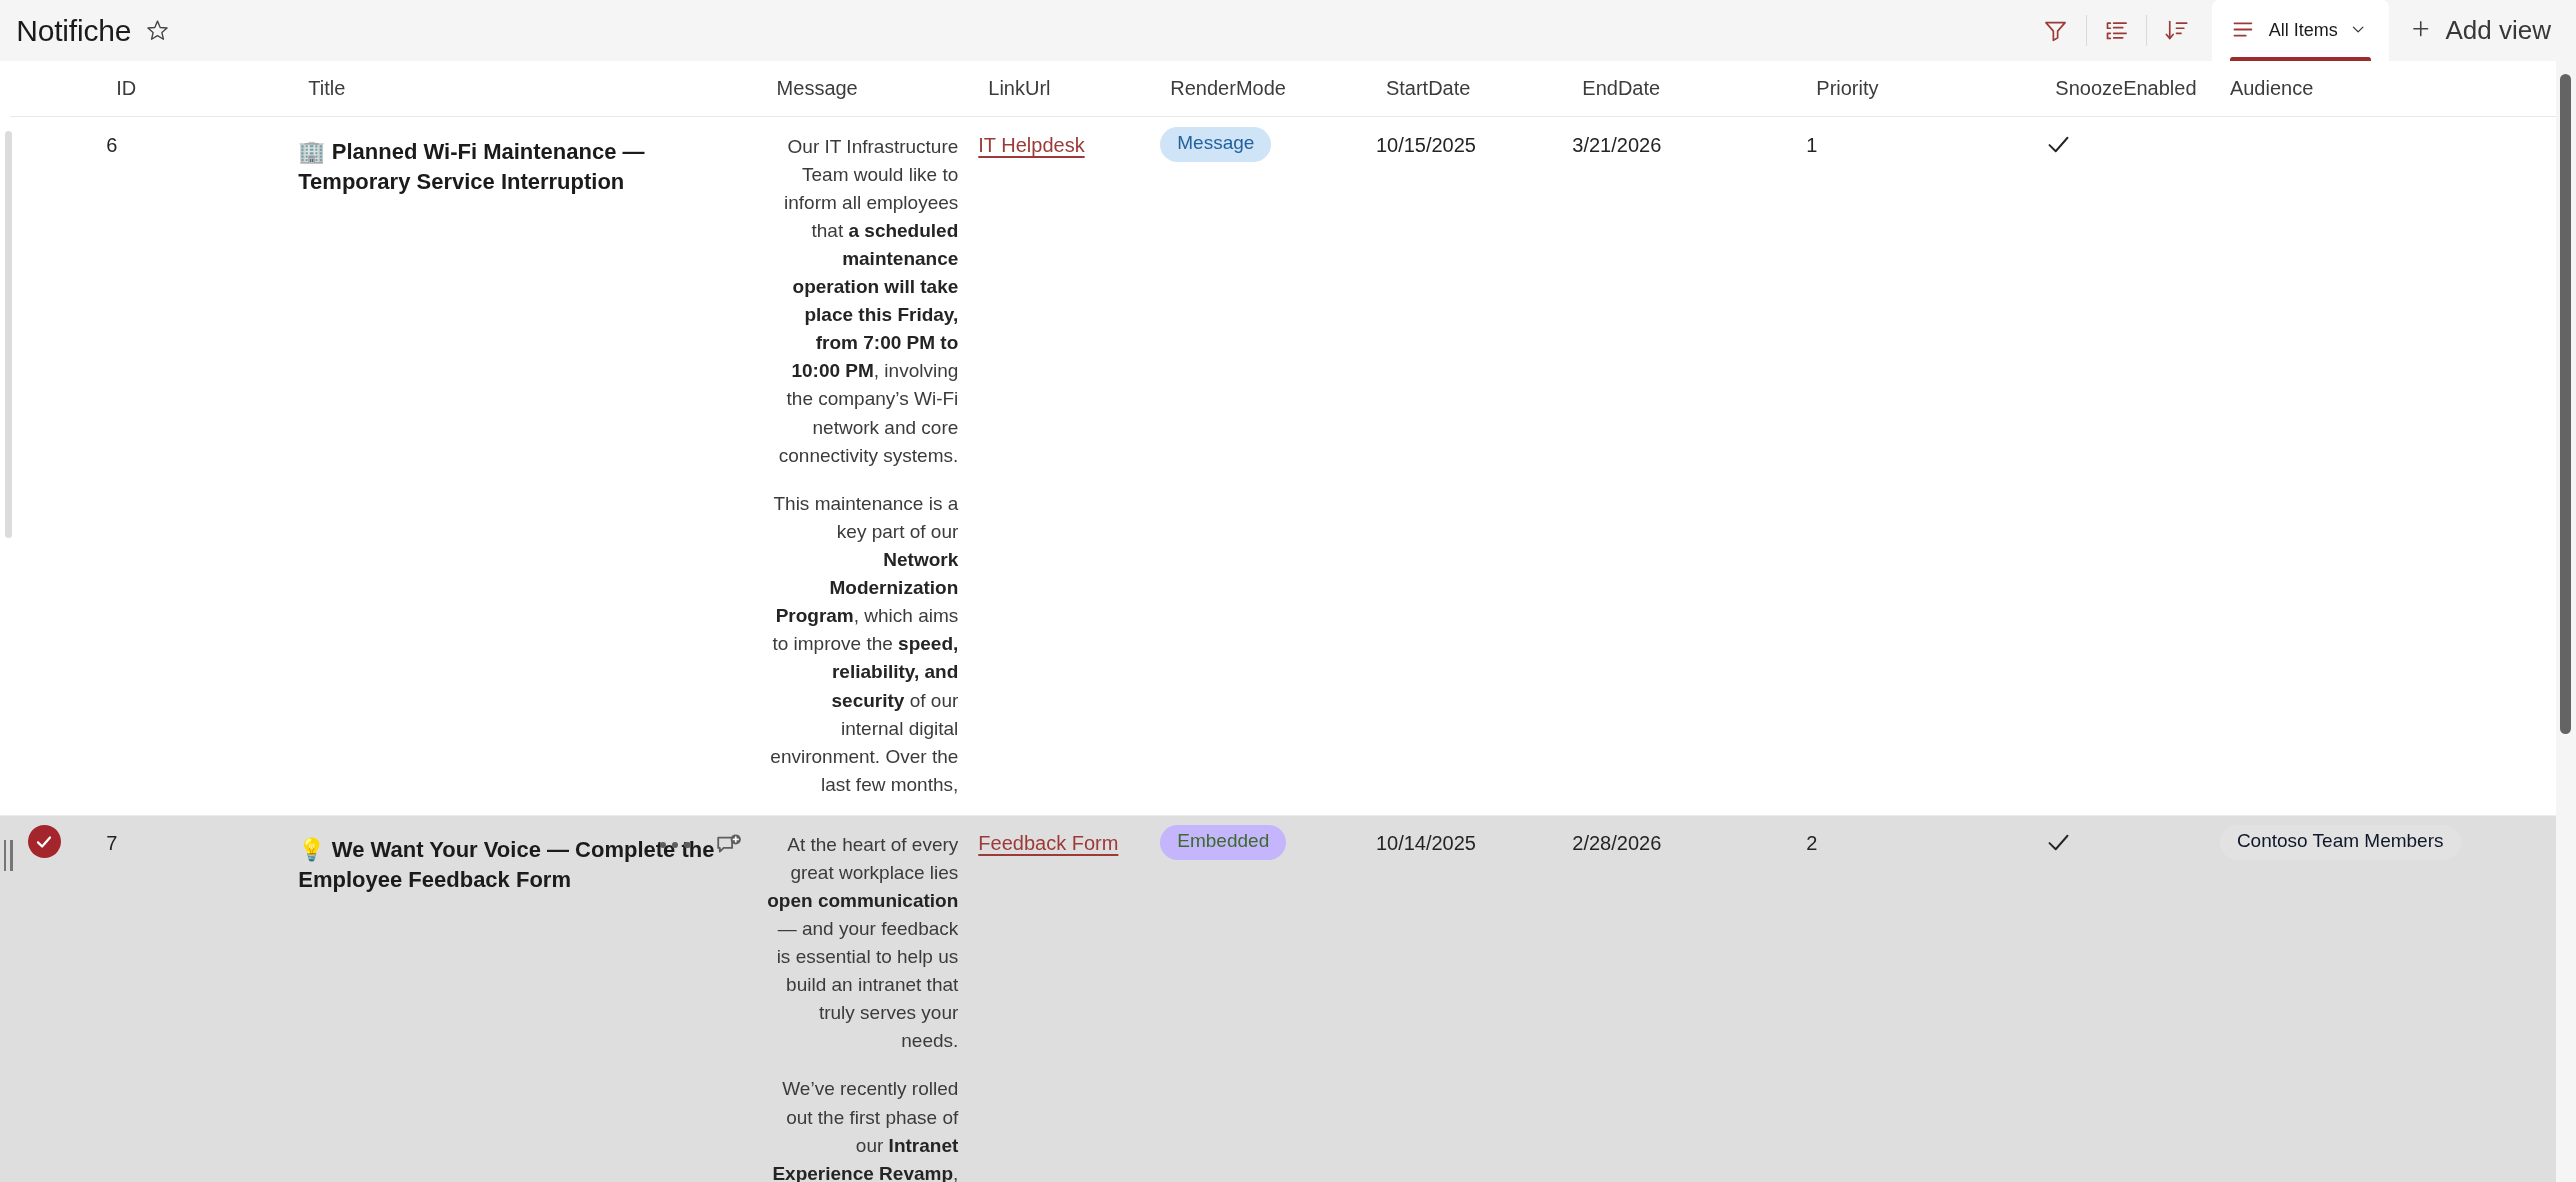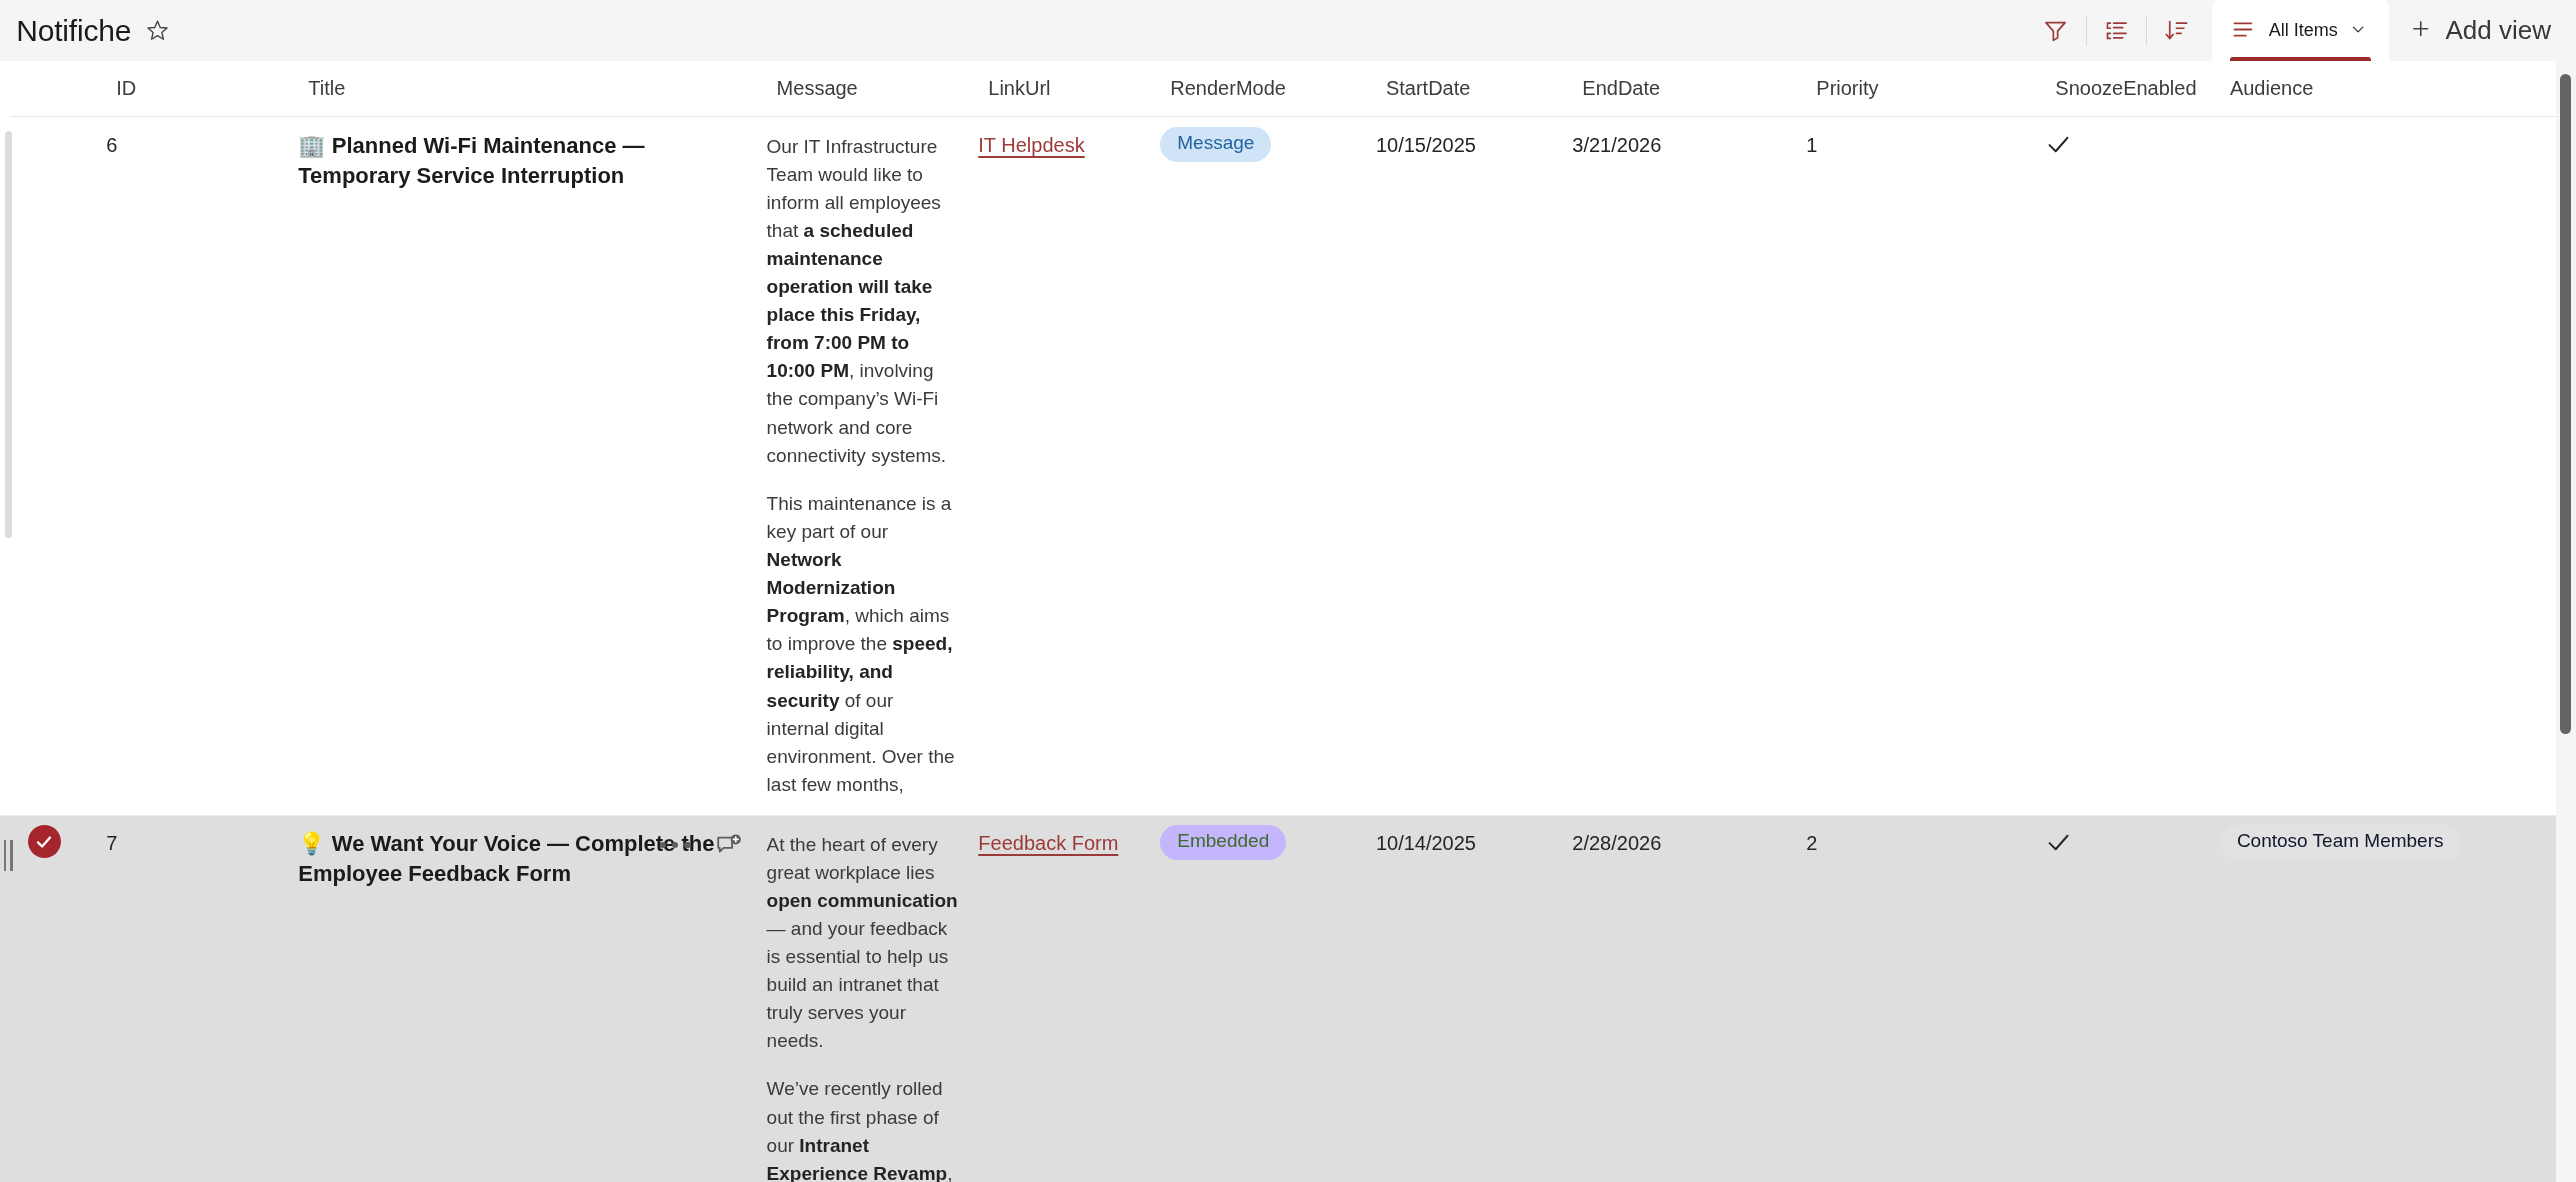--- a/index.html
+++ b/index.html
@@ -240,21 +240,21 @@
   }
 
   .cell-id {
     padding-top: 12.7px;
     font-size: 20px;
     color: #242424;
   }
 
   .cell-title {
     position: relative;
-    padding-top: 13px;
+    padding-top: 19px;
     font-size: 22px;
     font-weight: 600;
     color: #1b1b1b;
     line-height: 1.38;
     padding-right: 12.7px;
     cursor: pointer;
   }
 
   .title-actions {
     position: absolute;
@@ -276,21 +276,21 @@
   }
 
   .cell-msg {
     padding-top: 14.5px;
     font-size: 19px;
     color: #3b3b3b;
     line-height: 1.48;
     padding-right: 11px;
     word-wrap: break-word;
   }
-  .cell-msg p { margin: 0 0 20px 0; }
+  .cell-msg p { margin: 0 0 20px 0; text-align: right; }
   .cell-msg p:last-child { margin-bottom: 17px; }
   .cell-msg b { font-weight: 700; color: #242424; }
 
   .cell-link { padding-top: 12.7px; }
   .link-a {
     font-size: 20px;
     color: #9b3a38;
     text-decoration: underline;
     text-underline-offset: 3.6px;
     cursor: pointer;

